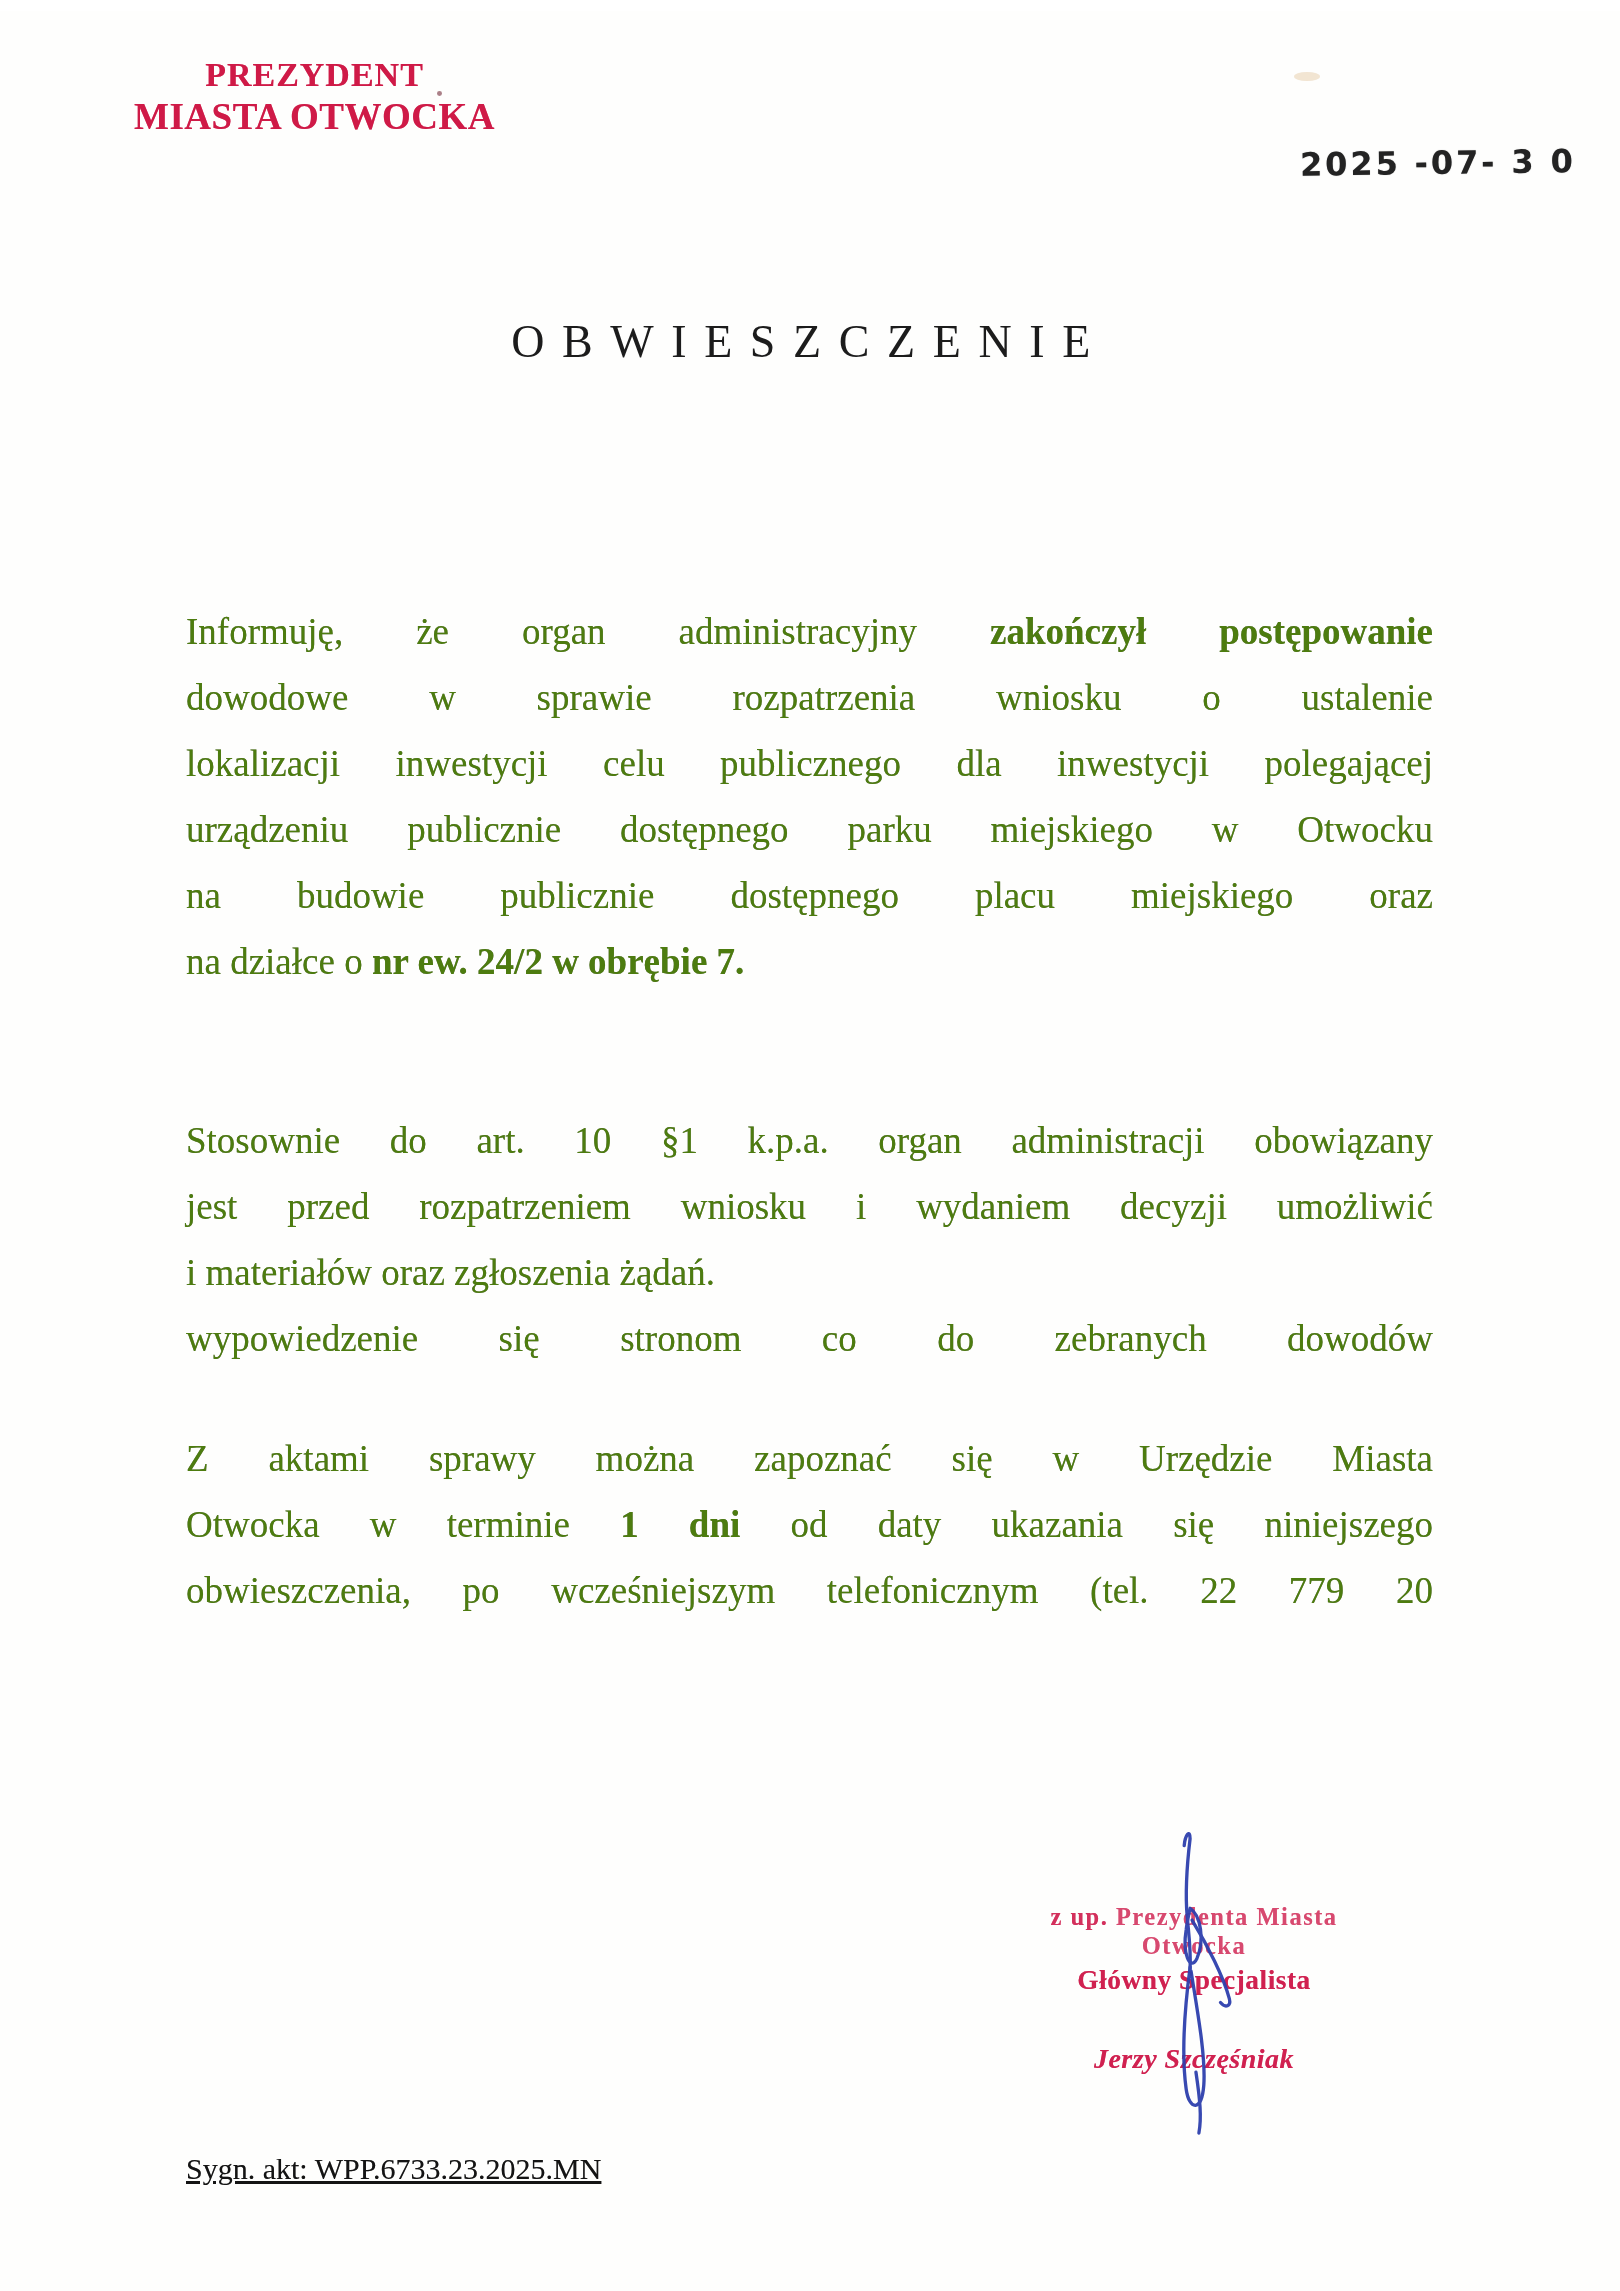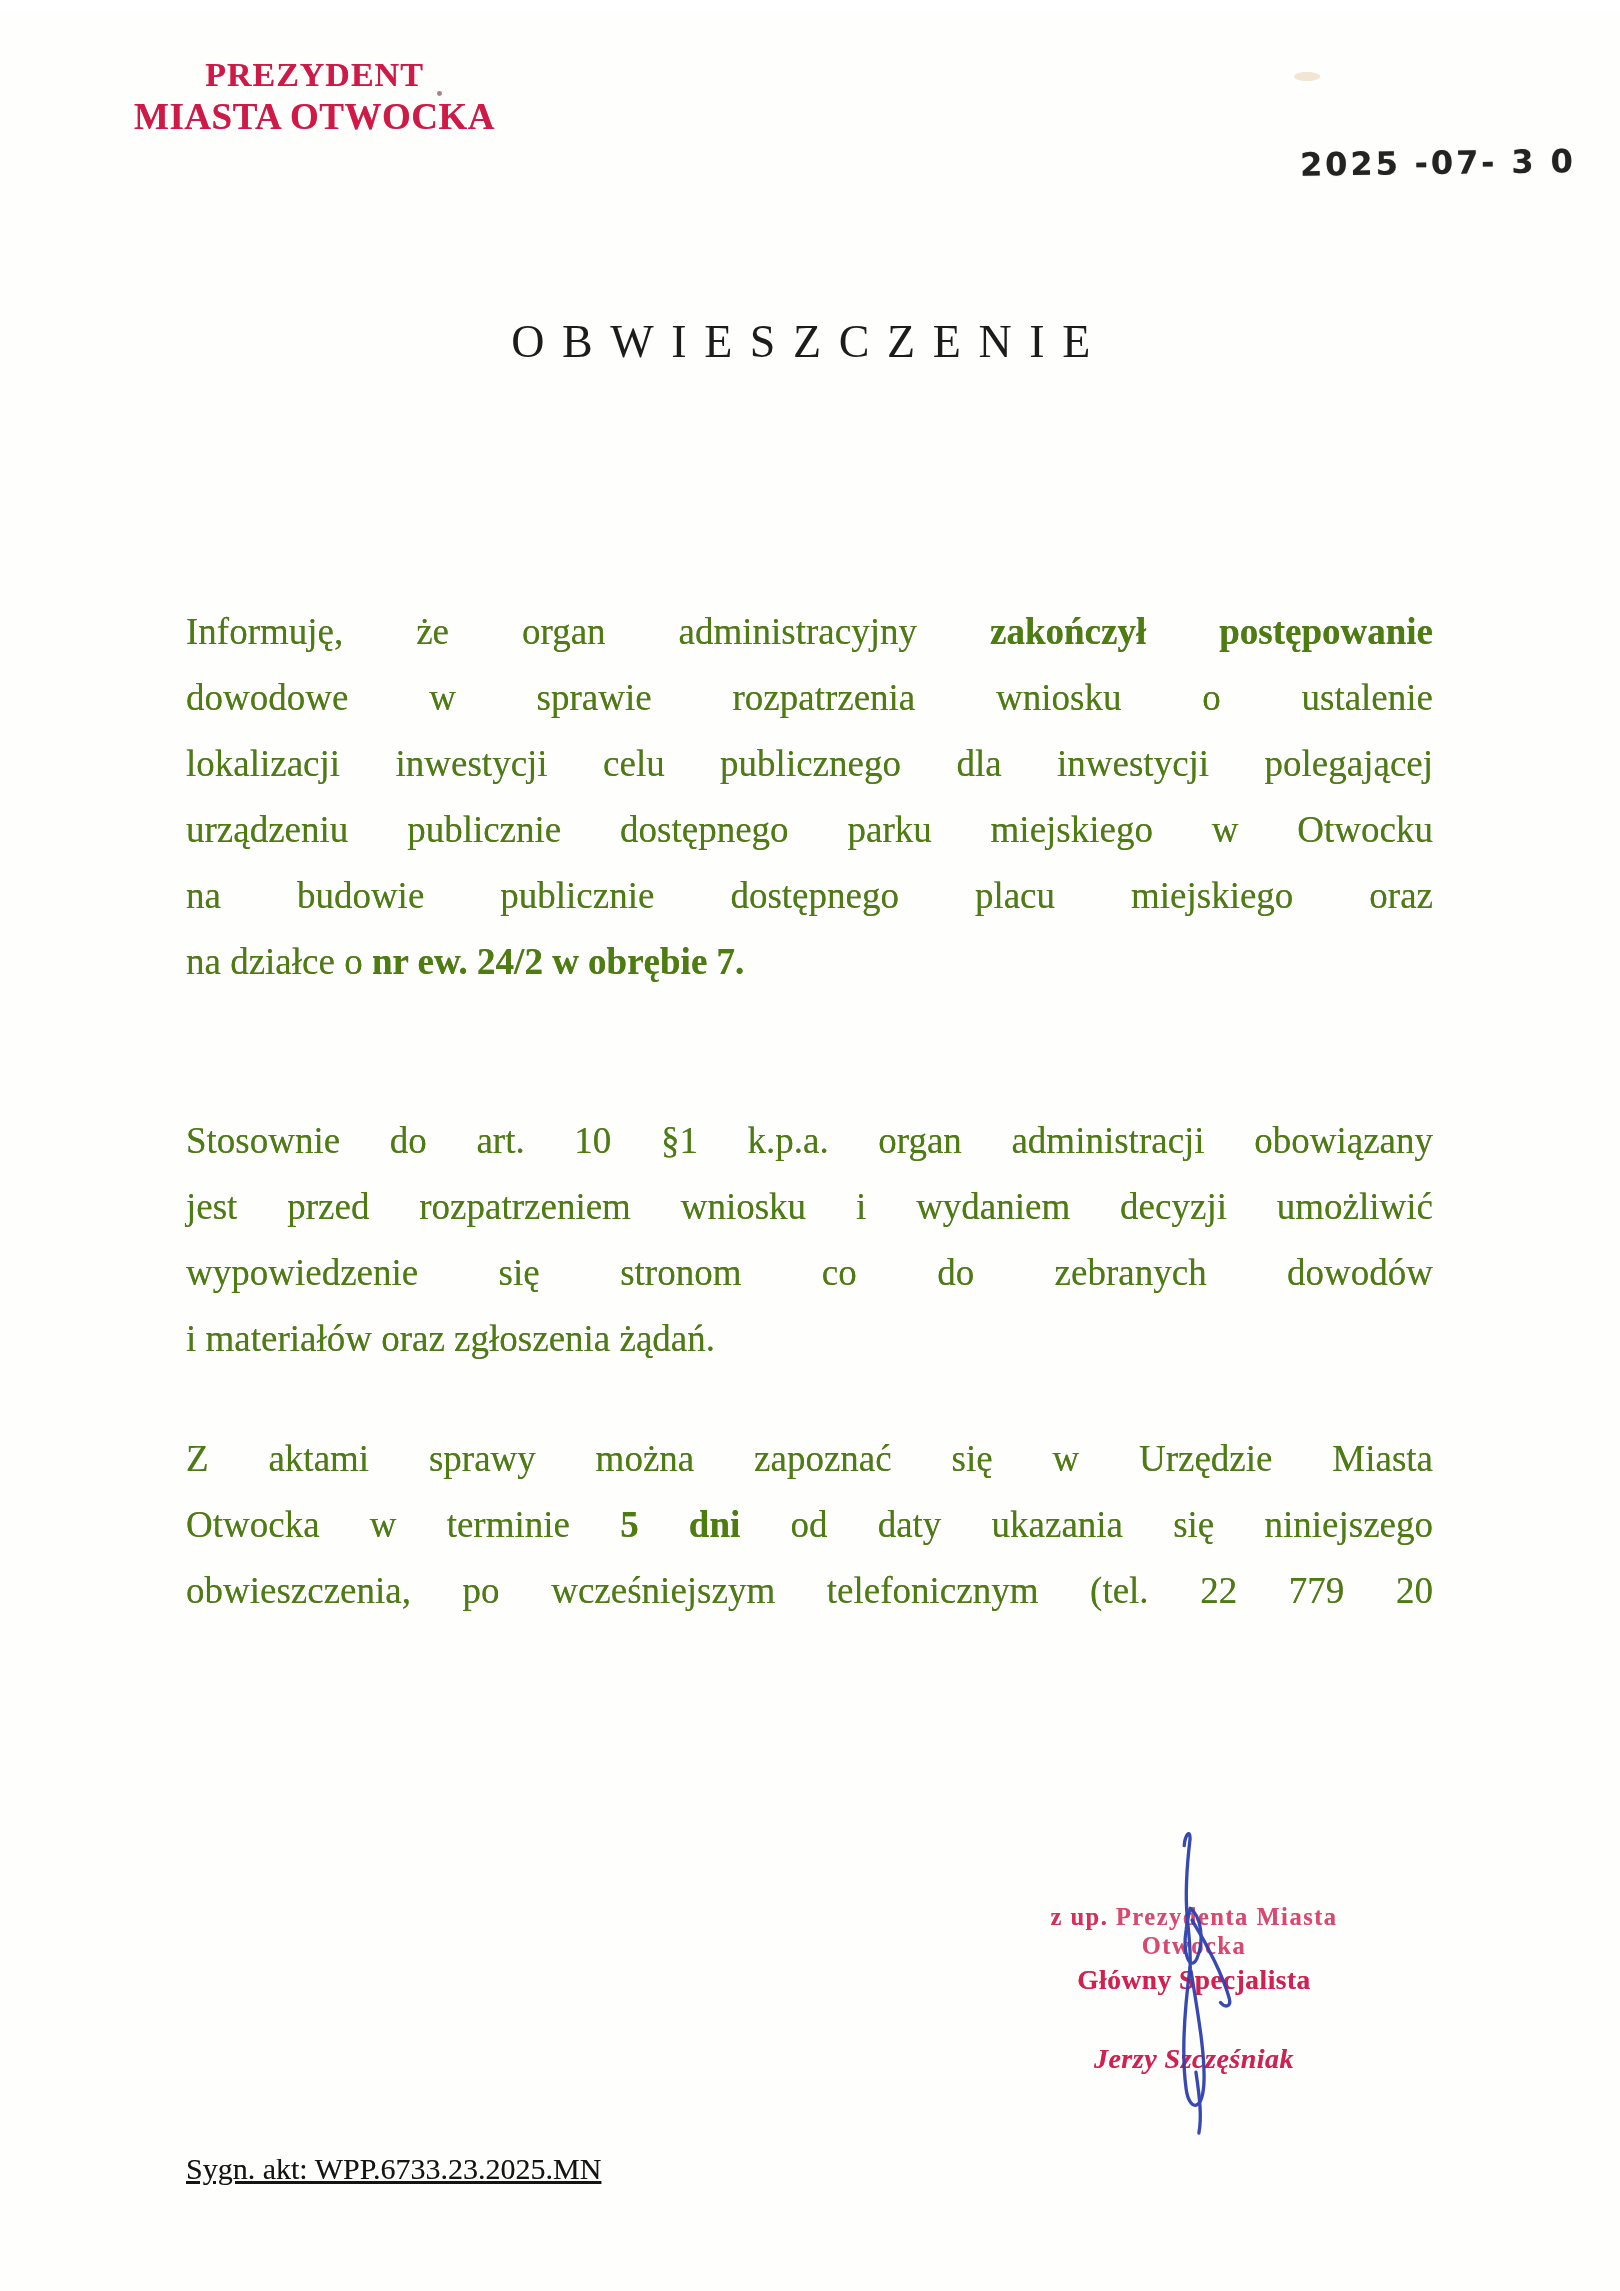--- a/index.html
+++ b/index.html
@@ -115,26 +115,26 @@
         <div class="line"><span>Informuję, że organ administracyjny </span><span class="b">zakończył postępowanie</span></div>
         <div class="line"><span>dowodowe w sprawie rozpatrzenia wniosku o ustalenie</span></div>
         <div class="line"><span>lokalizacji inwestycji celu publicznego dla inwestycji polegającej</span></div>
         <div class="line"><span>urządzeniu publicznie dostępnego parku miejskiego w Otwocku</span></div>
         <div class="line"><span>na budowie publicznie dostępnego placu miejskiego oraz</span></div>
         <div class="line last"><span>na działce o </span><span class="b">nr ew. 24/2 w obrębie 7.</span></div>
       </div>
       <div class="para">
         <div class="line"><span>Stosownie do art. 10 §1 k.p.a. organ administracji obowiązany</span></div>
         <div class="line"><span>jest przed rozpatrzeniem wniosku i wydaniem decyzji umożliwić</span></div>
+        <div class="line last"><span>i materiałów oraz zgłoszenia żądań.</span></div>
         <div class="line"><span>wypowiedzenie się stronom co do zebranych dowodów</span></div>
-        <div class="line last"><span>i materiałów oraz zgłoszenia żądań.</span></div>
       </div>
       <div class="para">
         <div class="line"><span>Z aktami sprawy można zapoznać się w Urzędzie Miasta</span></div>
-        <div class="line"><span>Otwocka w terminie </span><span class="b">5 dni</span><span> od daty ukazania się niniejszego</span></div>
+        <div class="line"><span>Otwocka w terminie </span><span class="b">1 dni</span><span> od daty ukazania się niniejszego</span></div>
         <div class="line"><span>obwieszczenia, po wcześniejszym telefonicznym (tel. 22 779 20</span></div>
       </div>
     </div>
 
   <div class="stamp-block" style="color: rgb(208, 33, 80);">
     <div class="stamp-auth">
       <span class="pref">z up.</span><span class="rest"> Prezydenta Miasta Otwocka</span>
     </div>
     <div class="stamp-role">Główny Specjalista</div>
     <div class="stamp-name">Jerzy Szczęśniak</div>

